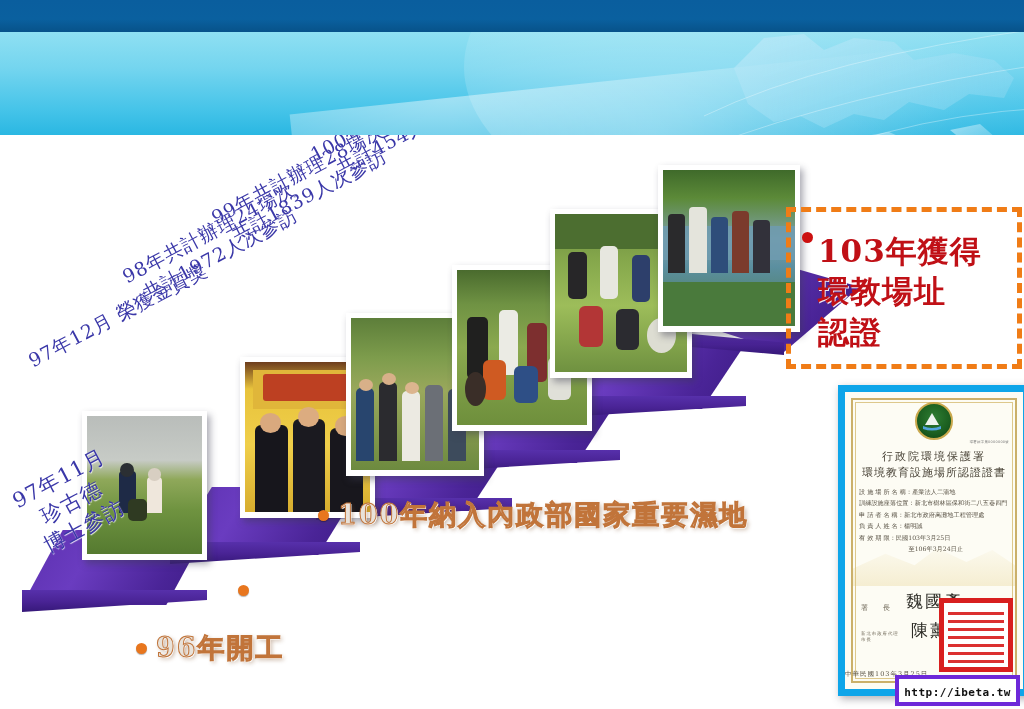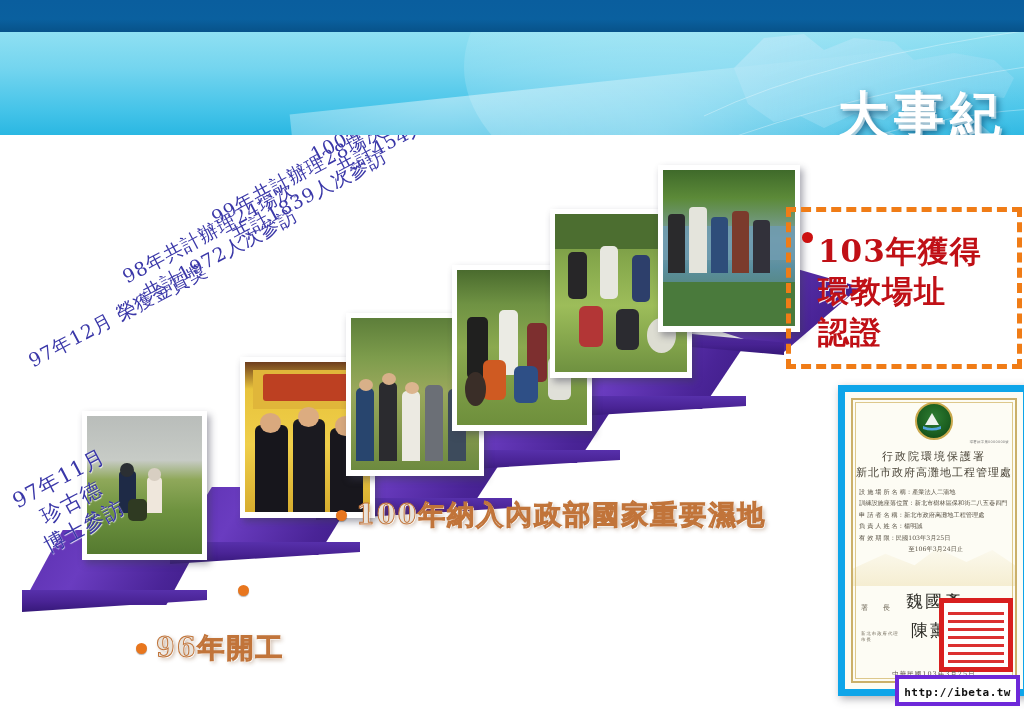--- a/index.html
+++ b/index.html
@@ -109,21 +109,21 @@
   .cert-sign-row{display:flex;align-items:flex-end;gap:12px;margin-bottom:6px;}
   .cert-sign-lab{font-size:7px;letter-spacing:4px;color:#6a6252;}
   .cert-sign-name{font-size:17px;letter-spacing:2px;color:#2d2c26;
     font-family:"DejaVu Serif","Liberation Serif",serif;}
   .cert-stamp{position:absolute;right:10px;top:206px;width:64px;height:64px;
     border:5px solid #d81f1f;background:#fff;}
   .cert-stamp-in{position:absolute;inset:4px;
     background:repeating-linear-gradient(0deg,#d81f1f 0 3px,#fff 3px 8px),
                repeating-linear-gradient(90deg,#d81f1f 0 3px,transparent 3px 9px);
     opacity:.92;}
-  .cert-date{position:absolute;left:0;right:0;bottom:10px;text-align:center;
+  .cert-date{position:absolute;left:0;right:0;bottom:10px;
     font-family:"DejaVu Serif","Liberation Serif",serif;font-size:6.5px;color:#5a5346;letter-spacing:1px;margin-top:13px;}
 
   
   .watermark{position:absolute;right:4px;bottom:3px;background:#ffffff;
     padding:2px 5px;border:4px solid #6d28d9;}
   .watermark span{font-family:"DejaVu Sans Mono","Liberation Mono",monospace;
     font-size:11px;font-weight:bold;color:#111;letter-spacing:.5px;}
 </style>
 </head>
 <body>
@@ -156,21 +156,20 @@
           <path d="M0 150 Q140 96 340 66"></path>
           <path d="M40 190 Q170 120 340 110"></path>
         </g>
         <circle cx="88" cy="24" r="3" fill="#ffffff" opacity=".8"></circle>
         <circle cx="236" cy="168" r="4" fill="#ffffff" opacity=".8"></circle>
         <circle cx="296" cy="18" r="2.5" fill="#ffffff" opacity=".7"></circle>
       </svg>
     </div>
 
 
-    <div class="slide-title">大事紀</div>
   </div>
   <div class="hdr-shadow"></div>
 
   <div class="stage">
 
     <div class="step">
       <div class="slab-top" style="left:22px;top:395px;width:185px;height:75px;
            clip-path:polygon(22% 0%,100% 0%,78% 100%,0% 100%);"></div>
       <div class="slab-face" style="left:22px;top:455px;width:185px;height:22px;
            clip-path:polygon(0% 0%,100% 0%,100% 45%,0% 100%);"></div>
@@ -303,21 +302,21 @@
 
     <div class="ora-note" style="left:136px;top:495px;">
       <span class="bul"></span>
       <span>96年開工</span>
     </div>
 
     <div class="ora-note" style="left:238px;top:437px;">
       <span class="bul"></span>
     </div>
 
-    <div class="ora-note" style="left:336px;top:362px;">
+    <div class="ora-note" style="left:318px;top:362px;">
       <span class="bul"></span>
       <span>100年納入內政部國家重要濕地</span>
     </div>
 
 
 
     <div class="redbox" style="left:786px;top:72px;width:226px;height:152px;"></div>
     <div class="redbox-bul" style="left:802px;top:97px;"></div>
     <div class="redbox-txt" style="left:818px;top:80px;width:190px;">103年獲得
 環教場址
@@ -329,21 +328,21 @@
 
       <div class="cert-seal">
         <svg width="30" height="30" viewBox="0 0 30 30" style="position:absolute;left:0;top:0;">
           <path d="M15 9 L22 21 L8 21 Z" fill="#ffffff" opacity=".92"></path>
           <path d="M6 22 Q15 26 24 22 L24 25 Q15 28 6 25 Z" fill="#4fa3dd"></path>
         </svg>
       </div>
 
       <div class="cert-tiny">環署綜字第0000000號</div>
       <div class="cert-t1">行政院環境保護署</div>
-      <div class="cert-t2">新北市政府高灘地工程管理處</div>
+      <div class="cert-t2">環境教育設施場所認證證書</div>
 
       <div class="cert-fields">
         <div>設 施 場 所 名 稱：產業法人二湳地</div>
         <div>訓練設施座落位置：新北市樹林區保和街二八五巷四門</div>
         <div>申 請 者 名 稱：新北市政府高灘地工程管理處</div>
         <div>負 責 人 姓 名：楊明誠</div>
         <div>有 效 期 限：民國103年3月25日</div>
         <div>　　　　　　　　至106年3月24日止</div>
       </div>
 

